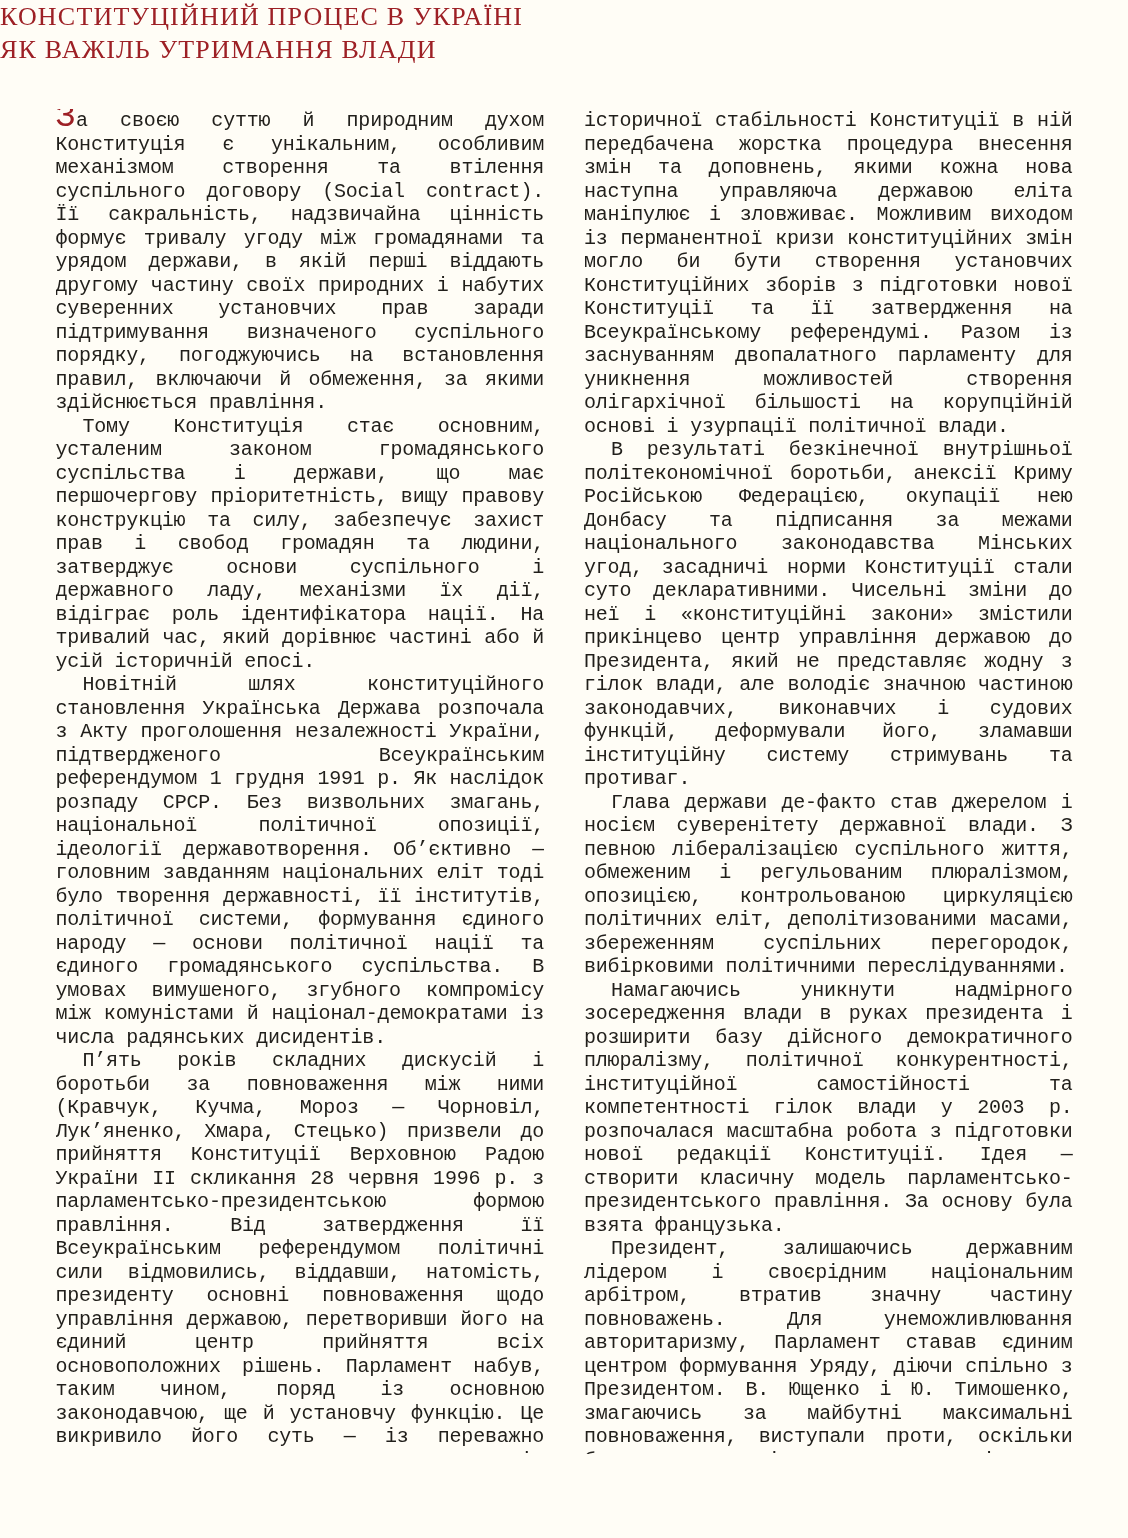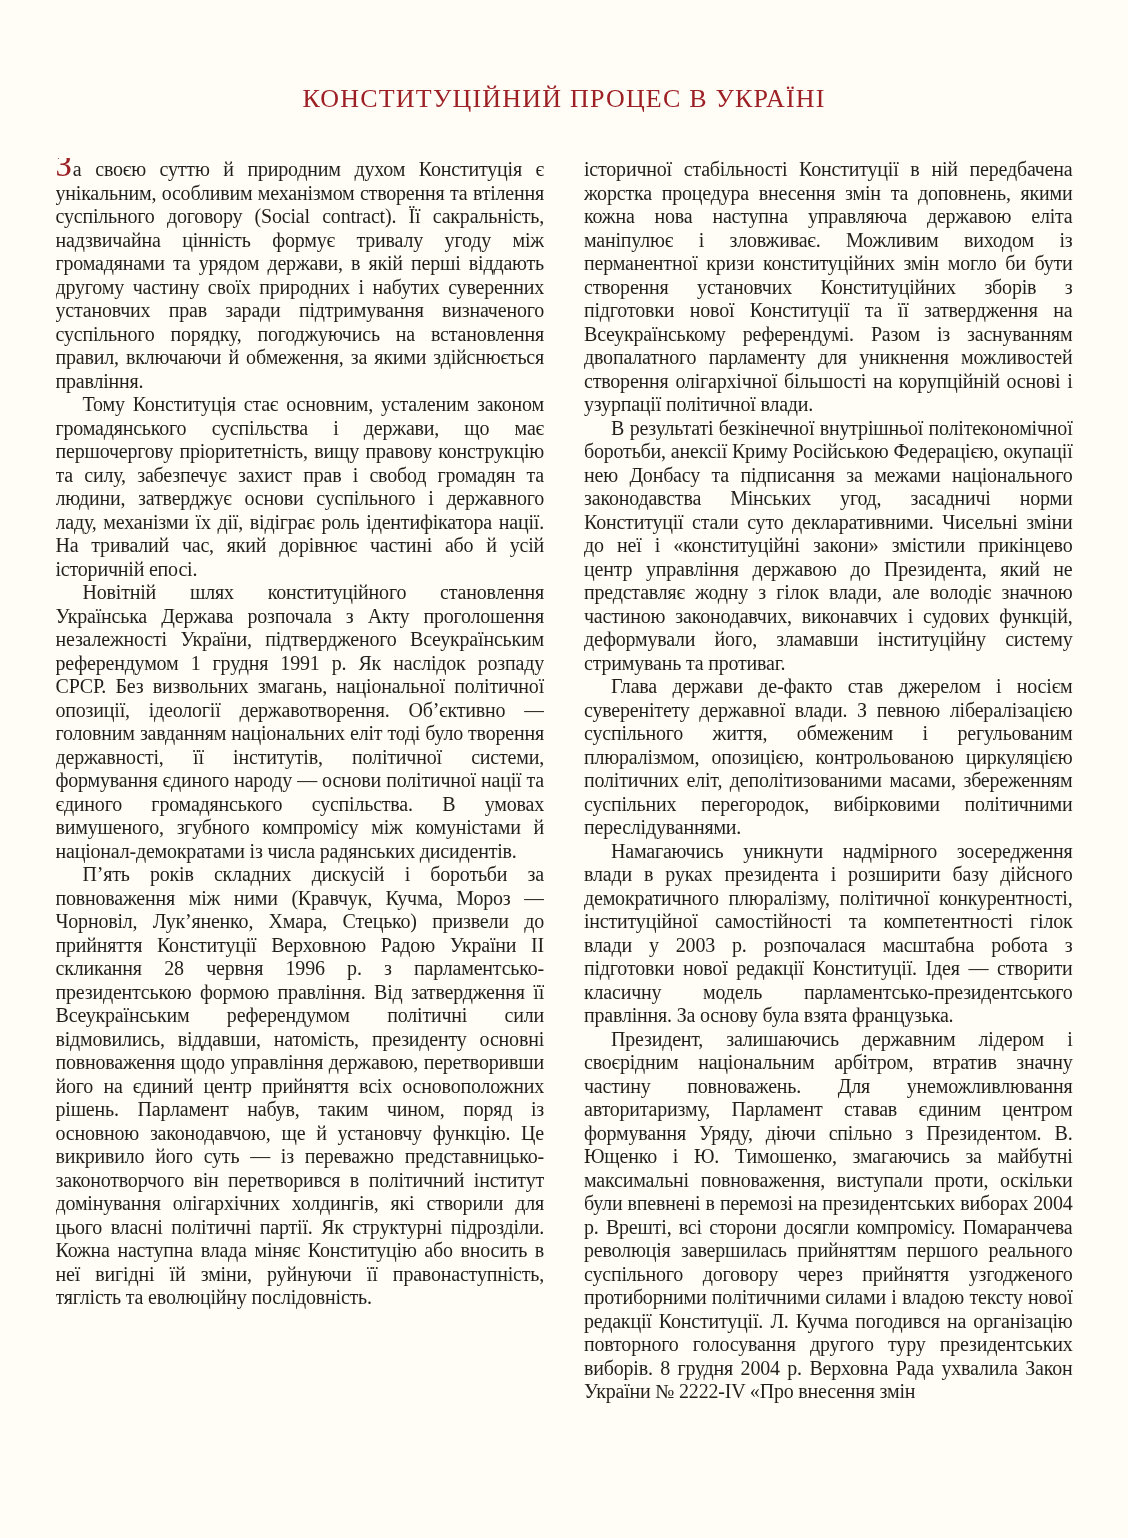--- a/index.html
+++ b/index.html
@@ -5,37 +5,36 @@
   html,body{margin:0;padding:0;}
   .page{
     position:relative;
     width:1128px;
     height:1538px;
     background:var(--bg,#fffdf6);
     overflow:hidden;
     font-family:"Liberation Serif","DejaVu Serif",serif;
   }
   .title-block{
-    padding-top:82px;
-    text-align:center;
     color:var(--accent,#9d2025);
   }
   .title-line{
     display:block;
     font-size:26px;
     line-height:33px;
     letter-spacing:1.2px;
     font-weight:normal;
     margin:0;
   }
   .columns{
     width:1017px;
     margin:43px auto 0 auto;
     display:flex;
     gap:40px;
+    font-family:Liberation Mono, monospace;
   }
   .col{
     width:496px;
     height:1345px;
     overflow:hidden;
     color:var(--ink,#211f1b);
     font-size:20px;
     line-height:23.5px;
     text-align:justify;
     letter-spacing:-0.2px;
@@ -49,20 +48,21 @@
     color:var(--accent,#9d2025);
     padding-right:1px;
   }
 </style>
 </head>
 <body>
 
 <div class="page">
   <div class="title-block">
     <span class="title-line">КОНСТИТУЦІЙНИЙ ПРОЦЕС В УКРАЇНІ</span>
+    <span class="title-line">ЯК ВАЖІЛЬ УТРИМАННЯ ВЛАДИ</span>
   </div>
   <div class="columns">
     <div class="col" id="col-left">
         <p class="para"><span class="dropcap">З</span>а своєю суттю й природним духом Конституція є унікальним, особливим механізмом створення та втілення суспільного договору (Social contract). Її сакральність, надзвичайна цінність формує тривалу угоду між громадянами та урядом держави, в якій перші віддають другому частину своїх природних і набутих суверенних установчих прав заради підтримування визначеного суспільного порядку, погоджуючись на встановлення правил, включаючи й обмеження, за якими здійснюється правління.</p>
         <p class="para indent">Тому Конституція стає основним, усталеним законом громадянського суспільства і держави, що має першочергову пріоритетність, вищу правову конструкцію та силу, забезпечує захист прав і свобод громадян та людини, затверджує основи суспільного і державного ладу, механізми їх дії, відіграє роль ідентифікатора нації. На тривалий час, який дорівнює частині або й усій історичній епосі.</p>
         <p class="para indent">Новітній шлях конституційного становлення Українська Держава розпочала з Акту проголошення незалежності України, підтвердженого Всеукраїнським референдумом 1 грудня 1991 р. Як наслідок розпаду СРСР. Без визвольних змагань, національної політичної опозиції, ідеології державотворення. Об’єктивно — головним завданням національних еліт тоді було творення державності, її інститутів, політичної системи, формування єдиного народу — основи політичної нації та єдиного громадянського суспільства. В умовах вимушеного, згубного компромісу між комуністами й націонал-демократами із числа радянських дисидентів.</p>
         <p class="para indent">П’ять років складних дискусій і боротьби за повноваження між ними (Кравчук, Кучма, Мороз — Чорновіл, Лук’яненко, Хмара, Стецько) призвели до прийняття Конституції Верховною Радою України ІІ скликання 28 червня 1996 р. з парламентсько-президентською формою правління. Від затвердження її Всеукраїнським референдумом політичні сили відмовились, віддавши, натомість, президенту основні повноваження щодо управління державою, перетворивши його на єдиний центр прийняття всіх основоположних рішень. Парламент набув, таким чином, поряд із основною законодавчою, ще й установчу функцію. Це викривило його суть — із переважно представницько-законотворчого він перетворився в політичний інститут домінування олігархічних холдингів, які створили для цього власні політичні партії. Як структурні підрозділи. Кожна наступна влада міняє Конституцію або вносить в неї вигідні їй зміни, руйнуючи її правонаступність, тяглість та еволюційну послідовність.</p>
       </div>
     <div class="col" id="col-right">
         <p class="para">історичної стабільності Конституції в ній передбачена жорстка процедура внесення змін та доповнень, якими кожна нова наступна управляюча державою еліта маніпулює і зловживає. Можливим виходом із перманентної кризи конституційних змін могло би бути створення установчих Конституційних зборів з підготовки нової Конституції та її затвердження на Всеукраїнському референдумі. Разом із заснуванням двопалатного парламенту для уникнення можливостей створення олігархічної більшості на корупційній основі і узурпації політичної влади.</p>

